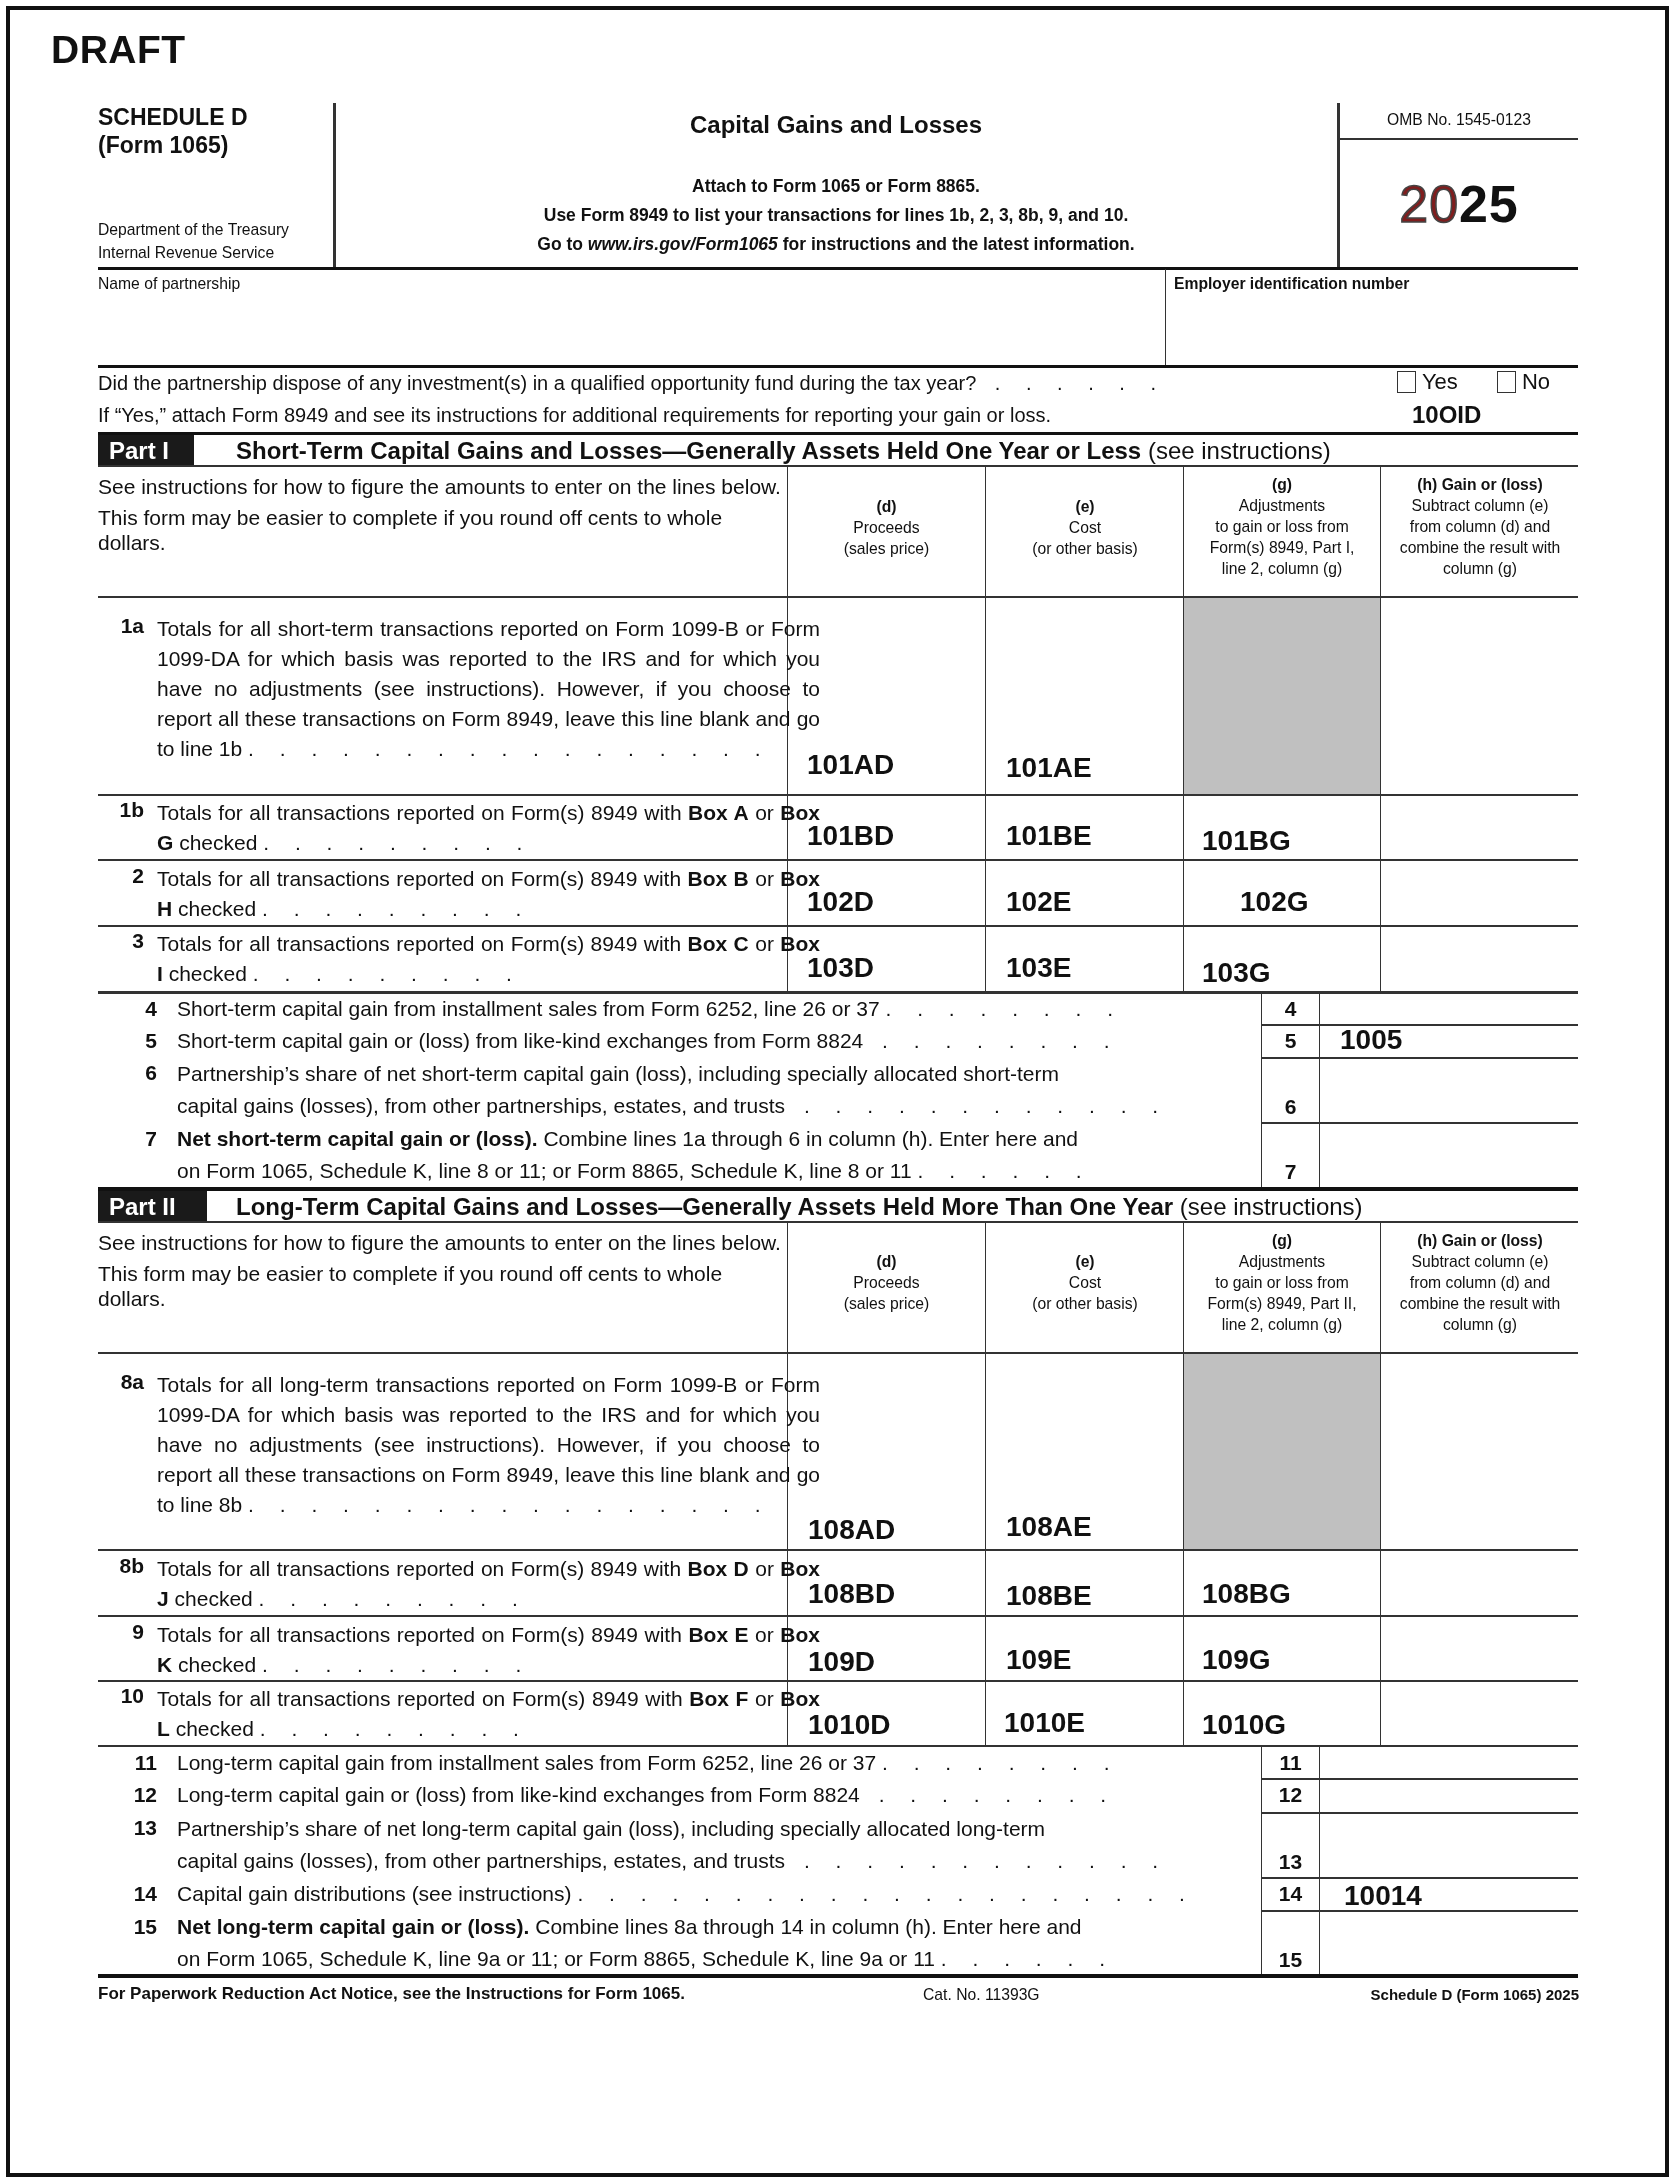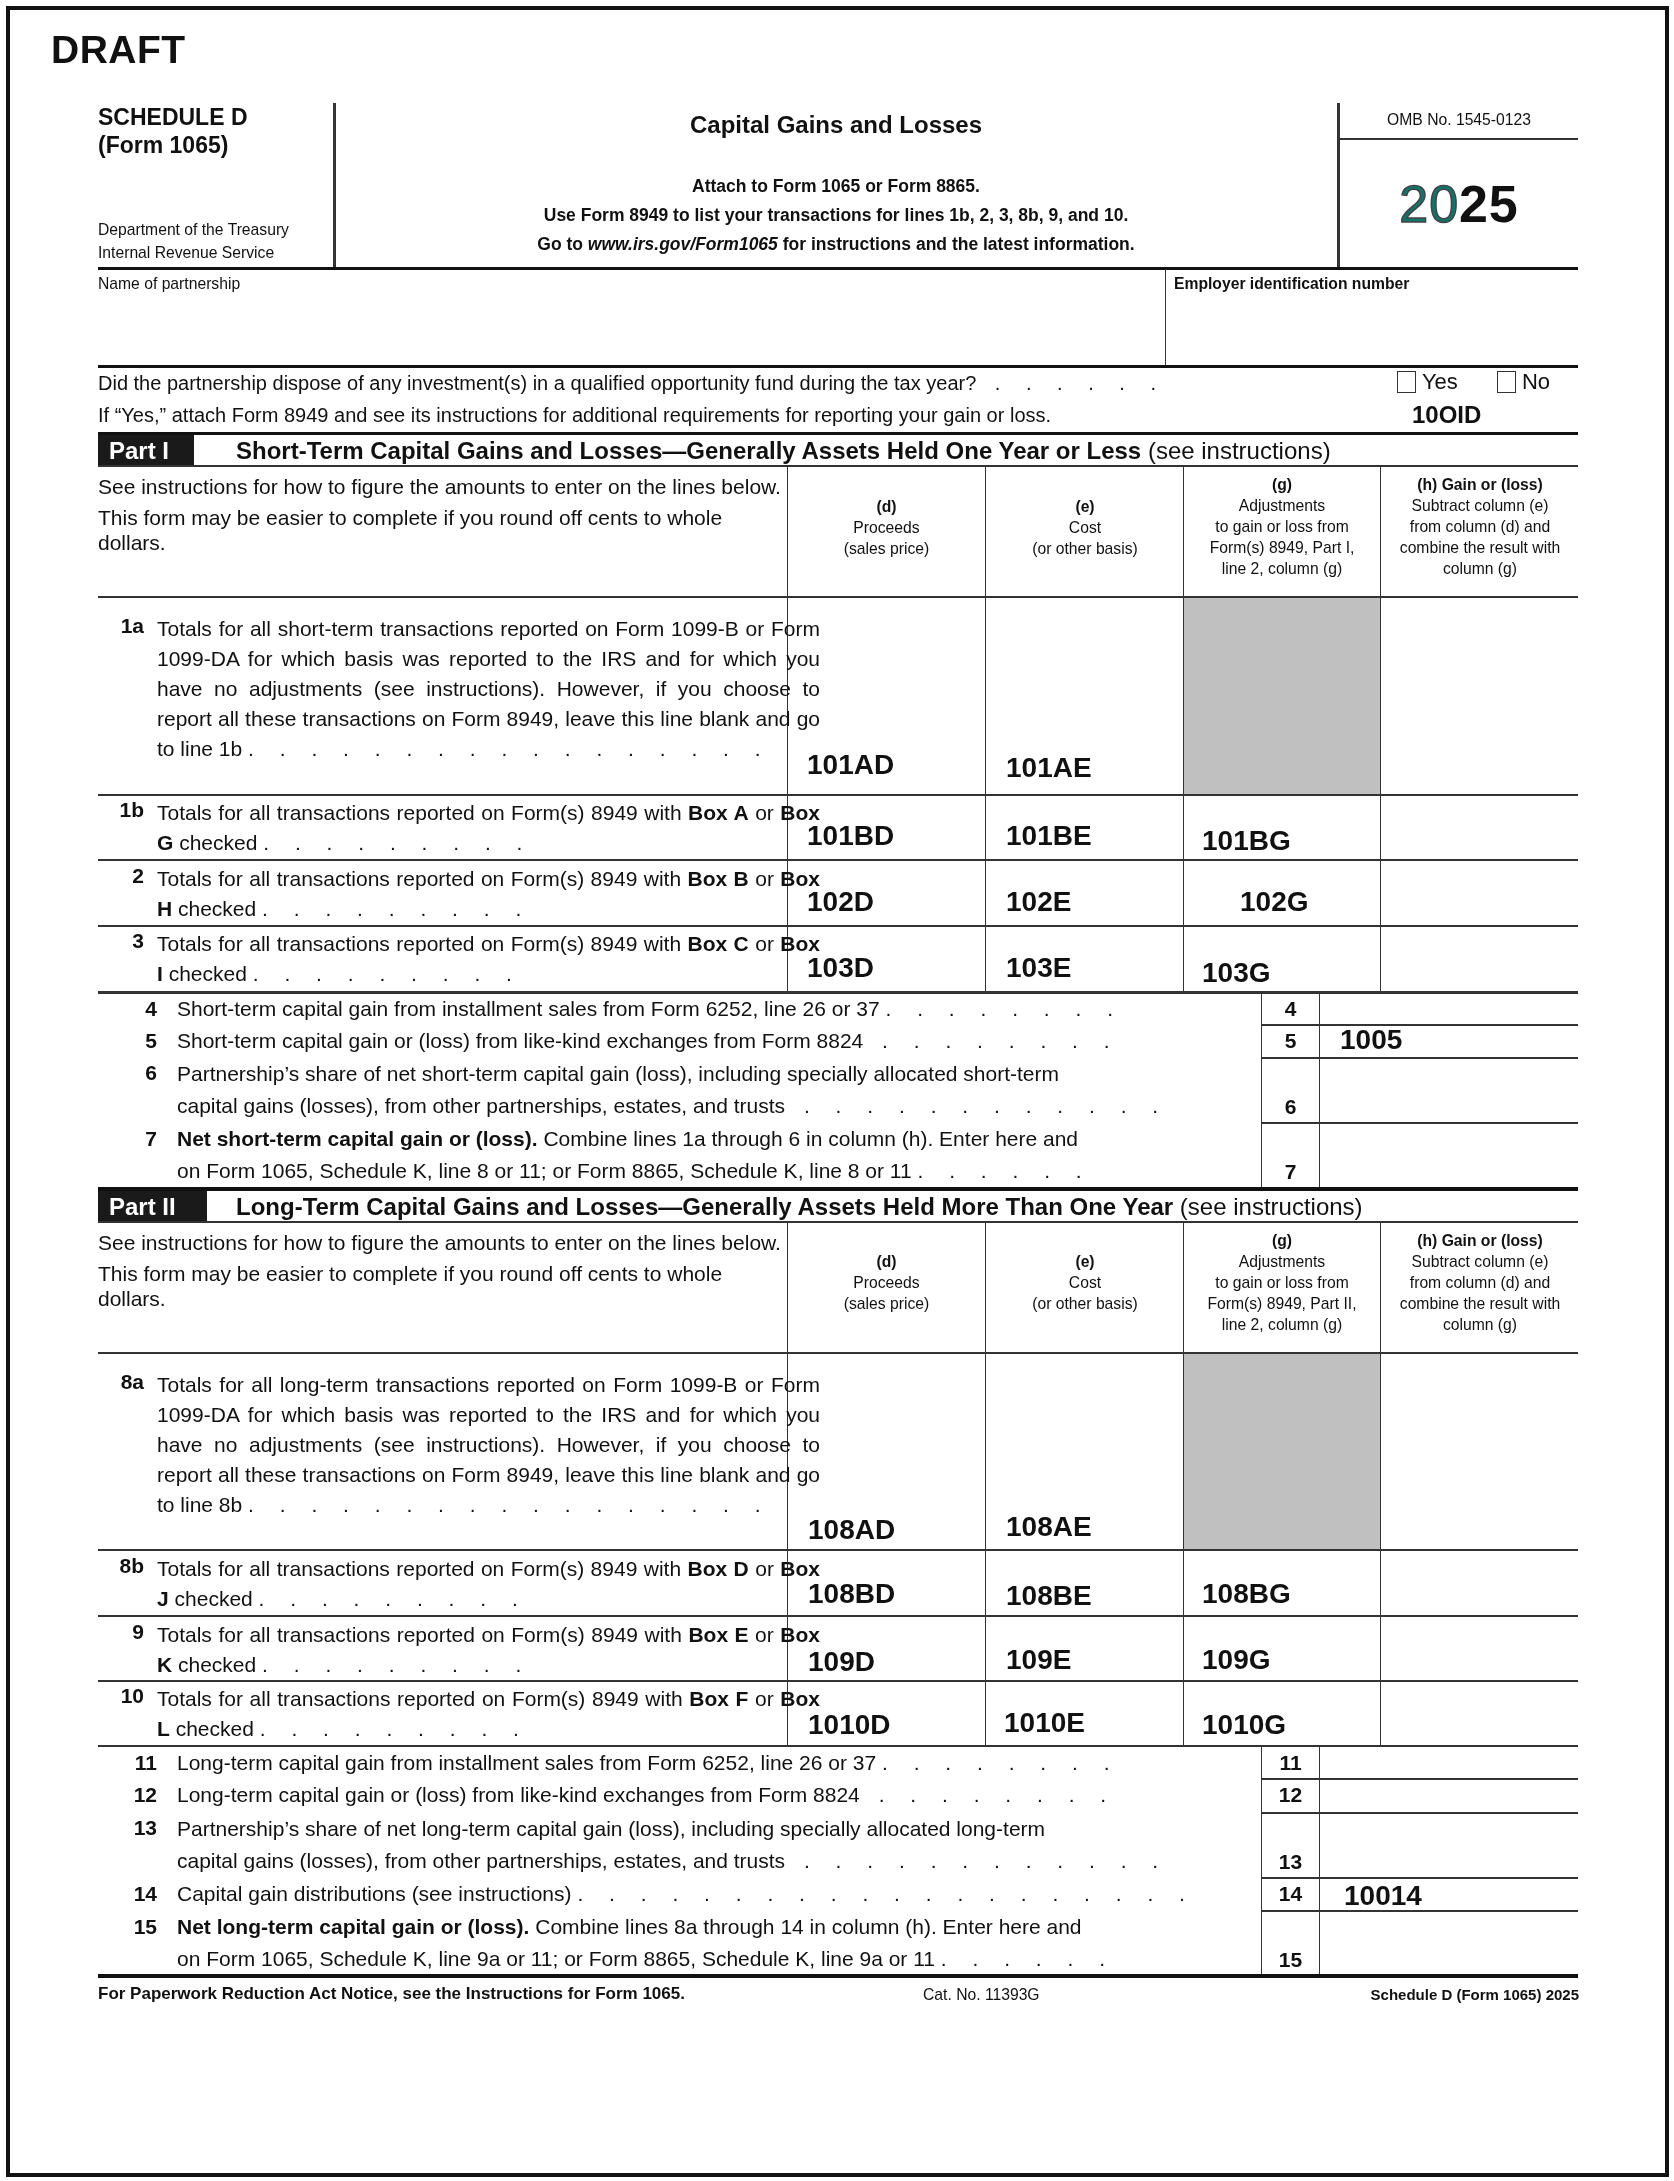--- a/index.html
+++ b/index.html
@@ -13,21 +13,21 @@
   .thick { background: #111; }
 
   
   .sched-title { left: 98px; top: 103px; font-size: 23px; font-weight: bold; line-height: 28px; }
   .dept { left: 98px; top: 218px; font-size: 15.7px; line-height: 23px; }
   .main-title { left: 334px; top: 111px; width: 1004px; text-align: center; font-size: 24px; font-weight: bold; }
   .sub-lines { left: 334px; top: 172px; width: 1004px; text-align: center; font-size: 17.5px; font-weight: bold; line-height: 29px; }
   .sub-lines i { font-style: italic; }
   .omb { left: 1340px; top: 111px; width: 238px; text-align: center; font-size: 15.7px; }
   .year { left: 1340px; top: 174px; width: 238px; text-align: center; font-size: 52px; font-weight: bold; letter-spacing: 0.9px; }
-  .year .outline { color: #0f766e; -webkit-text-stroke: 1.5px #444; font-weight: normal; }
+  .year .outline { color: #7f1d1d; -webkit-text-stroke: 1.5px #444; font-weight: normal; }
 
   .lbl-small { font-size: 15.7px; }
   .lbl-bold { font-weight: bold; }
 
   .q-line { left: 98px; font-size: 20px; }
   .cbox { display: inline-block; width: 19.4px; height: 22px; border: 1.4px solid #333; vertical-align: -3.7px; margin-right: 5.5px; background: #fff; cursor: pointer; }
   .yn { font-size: 22px; }
   .code { font-weight: bold; font-size: 24px; }
 
   .part-tag { background: #1a1a1a; color: #fff; font-weight: bold; font-size: 24px; padding: 0 11px; height: 31px; line-height: 31px; }

